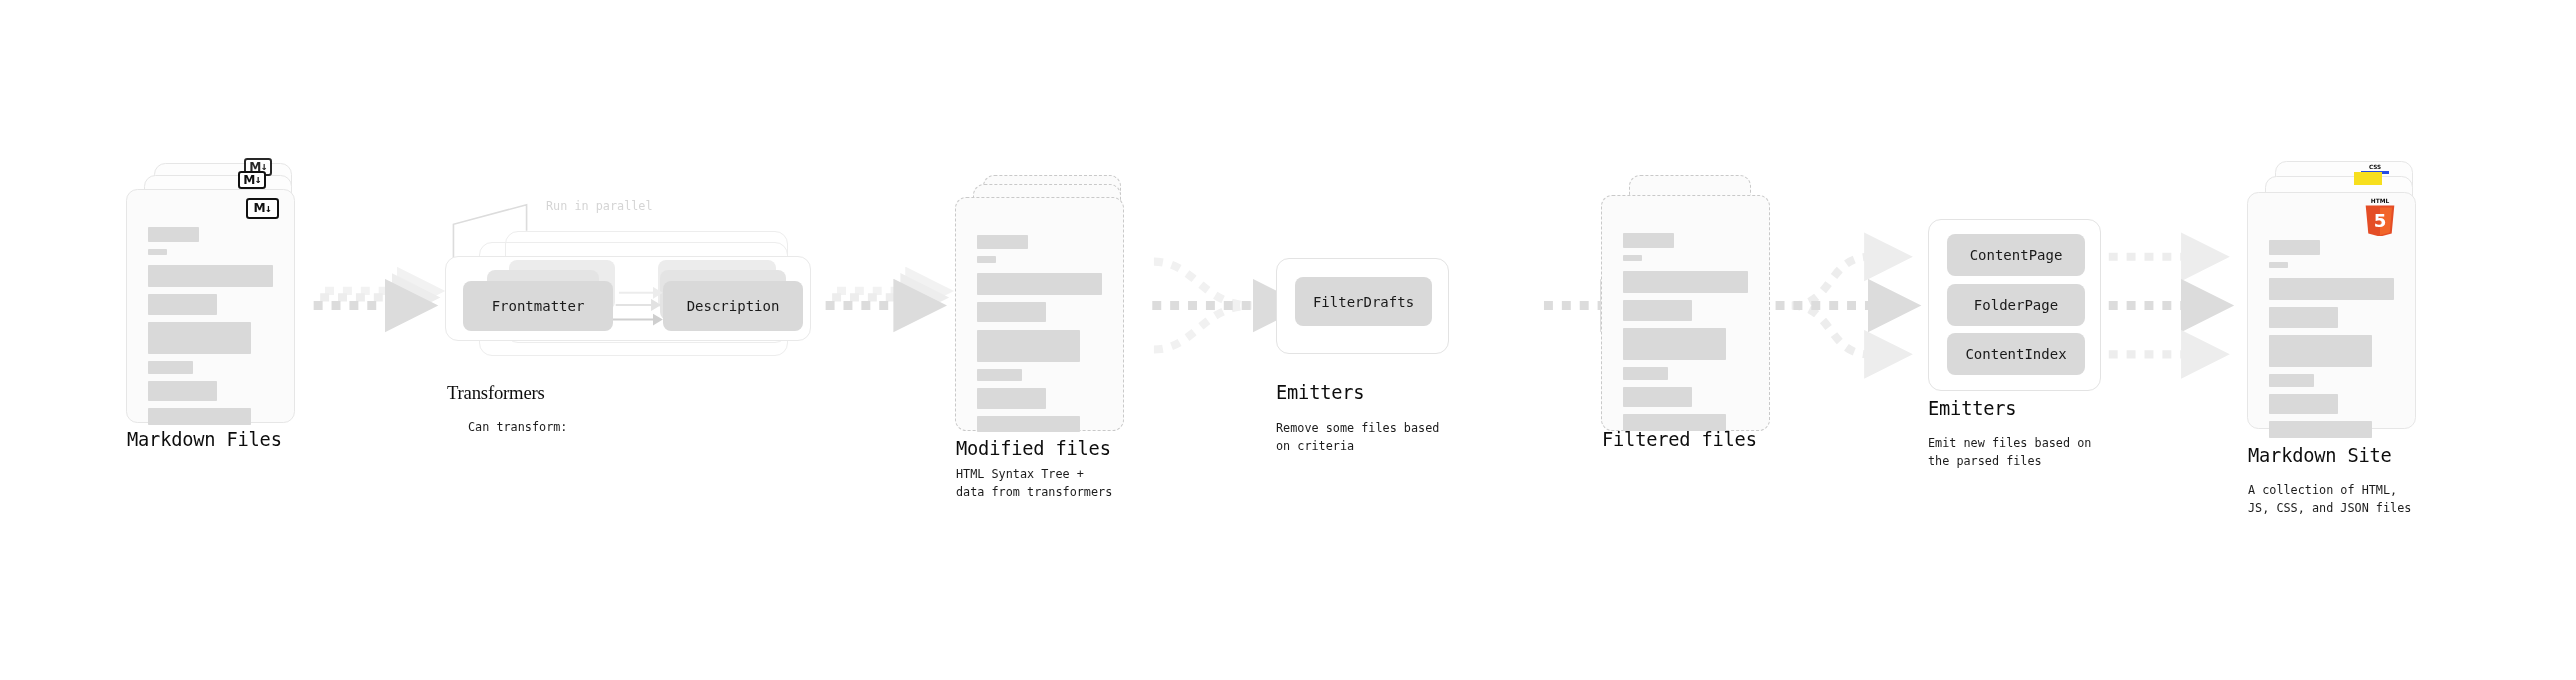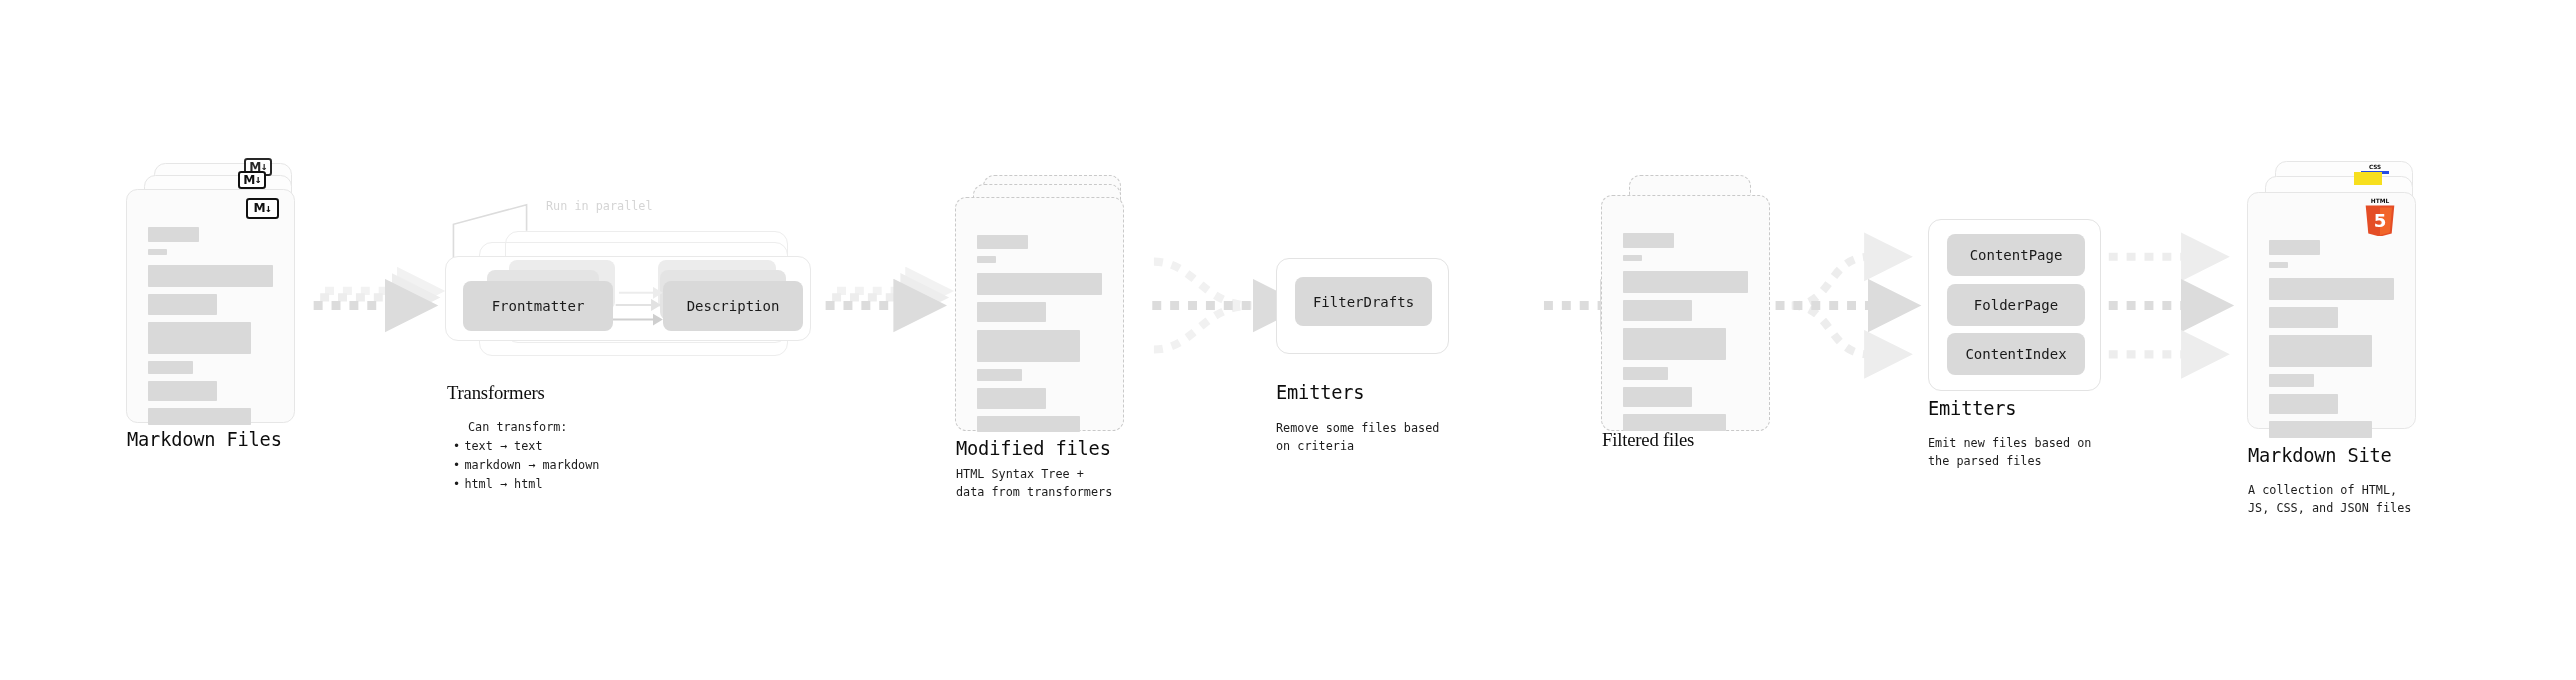--- a/index.html
+++ b/index.html
@@ -267,31 +267,20 @@
     <div class="chip" style="left:18px; top:86px; width:150px; height:50px;">Frontmatter</div>
     <div class="chip" style="left:218px; top:86px; width:140px; height:50px;">Description</div>
   </div>
 
   <div class="muted-label" style="left:520px; top:199px;margin-left:26px;">Run in parallel</div>
 
   <div class="title" style="left:447px; top:382px;font-family:Liberation Serif, serif;">Transformers</div>
 
   <div class="desc" style="left:468px; top:418px;">Can transform:</div>
 
-  <div class="bullets" style="left:453px; top:437px;">
-    <div class="bl">
-      <span class="bullet-dot">•</span><span>text → text</span>
-    </div>
-    <div class="bl">
-      <span class="bullet-dot">•</span><span>markdown → markdown</span>
-    </div>
-    <div class="bl">
-      <span class="bullet-dot">•</span><span>html → html</span>
-    </div>
-  </div>
 
   <div class="filestack" style="left:955px; top:177px; width:179px; height:260px;">
     <div class="card dashed" style="left:28px; top:-1.6px; width:138px; height:89px; border-width:1.6px;"></div>
     <div class="card dashed" style="left:18px; top:6.5px; width:148px; height:89px;"></div>
     <div class="card dashed" style="left:0px; top:19.5px; width:169px; height:234px;">
       <div class="bars">
         <div class="bar" style="width:51px;height:14.6px;"></div>
         <div class="bar" style="width:18.7px;height:6.5px;margin-bottom:9.8px;"></div>
         <div class="bar" style="width:100%;height:22px;"></div>
         <div class="bar" style="width:55%;height:20.3px;"></div>
@@ -324,21 +313,21 @@
         <div class="bar" style="width:100%;height:22px;"></div>
         <div class="bar" style="width:55%;height:20.3px;"></div>
         <div class="bar" style="width:82%;height:32px;"></div>
         <div class="bar" style="width:36%;height:12.2px;"></div>
         <div class="bar" style="width:55%;height:20.3px;"></div>
         <div class="bar" style="width:82%;height:16.3px;"></div>
       </div>
     </div>
   </div>
 
-  <div class="title" style="left:1602px; top:429px;font-family:Liberation Serif, serif;">Filtered files</div>
+  <div class="title" style="left:1602px; top:429px;">Filtered files</div>
 
   <div class="pbox" style="left:1928px; top:219px; width:173px; height:172px;">
   </div>
   <div class="chip" style="left:1947px; top:234px; width:138px; height:42px;">ContentPage</div>
   <div class="chip" style="left:1947px; top:284px; width:138px; height:42px;">FolderPage</div>
   <div class="chip" style="left:1947px; top:333px; width:138px; height:42px;">ContentIndex</div>
 
   <div class="title" style="left:1928px; top:398px;">Emitters</div>
   <div class="desc" style="left:1928px; top:434px;">Emit new files based on
 the parsed files</div>

